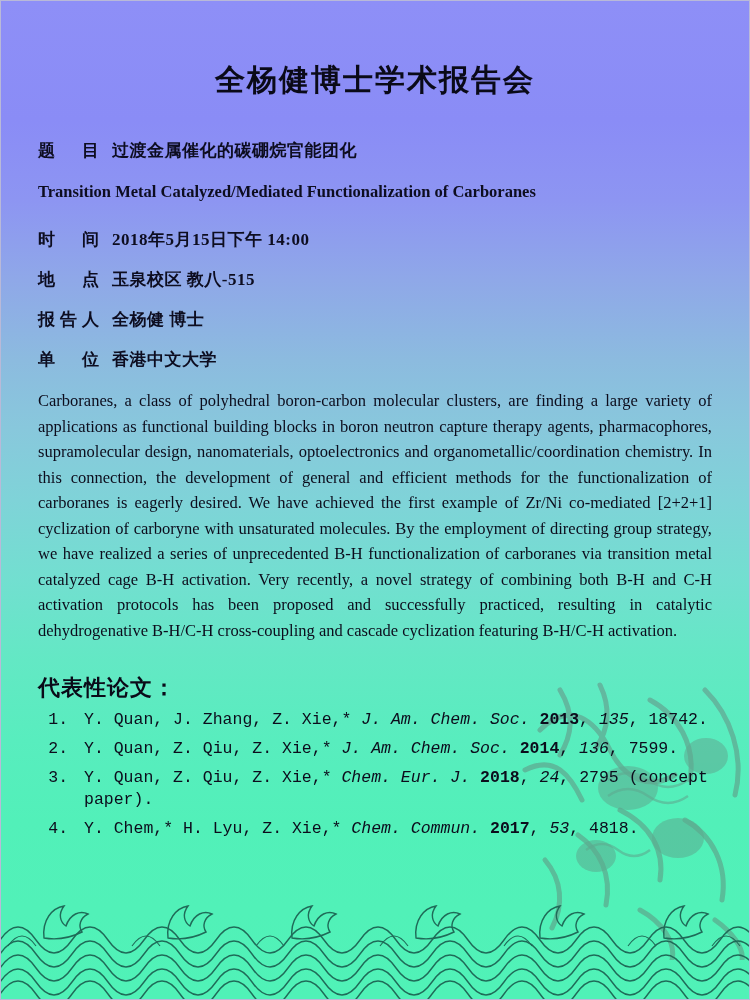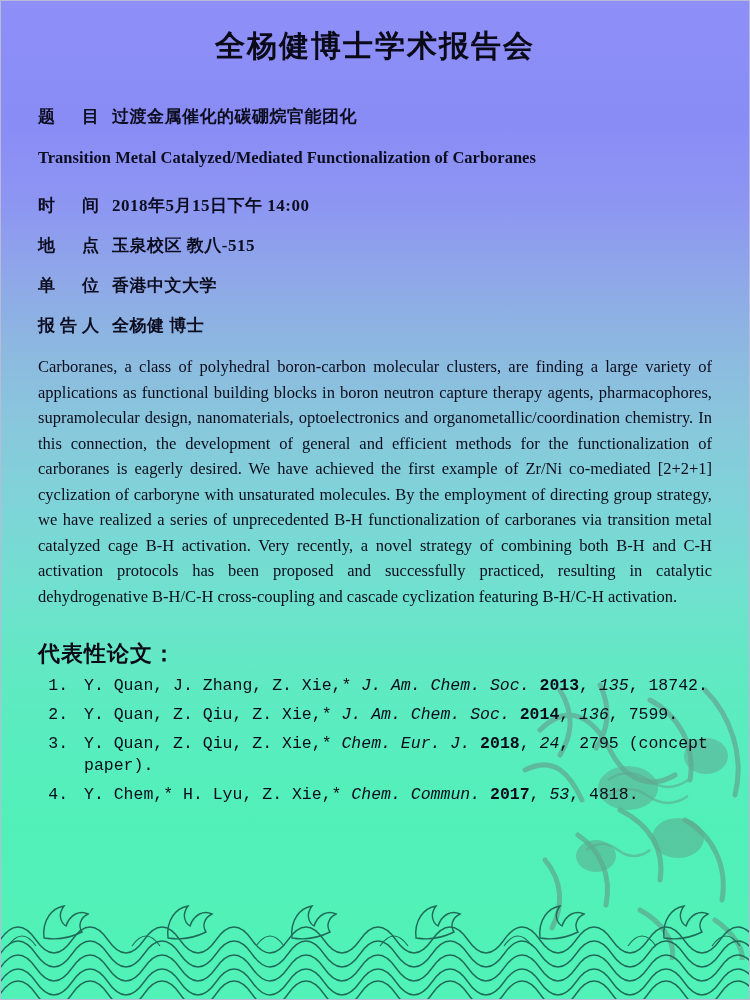--- a/index.html
+++ b/index.html
@@ -69,22 +69,22 @@
     padding: 0;
   }
 
   .poster-title {
     text-align: center;
     font-family: "Liberation Sans", "DejaVu Sans", sans-serif;
     font-weight: bold;
     font-size: 30px;
     letter-spacing: 2px;
     color: #0a0a18;
-    margin: 2px;
-    padding-top: 24px;
+    margin: 16px;
+    padding-top: 44px;
   }
 
   .info-block {
     margin-top: 38px;
     padding-left: 38px;
   }
   .info-row {
     font-family: "Liberation Serif", "DejaVu Serif", serif;
     font-weight: bold;
     font-size: 17px;
@@ -233,25 +233,25 @@
 
       <div class="info-row">
         <span class="info-label">时　间</span><span class="info-value">2018年5月15日下午 14:00</span>
       </div>
 
       <div class="info-row">
         <span class="info-label">地　点</span><span class="info-value">玉泉校区 教八-515</span>
       </div>
 
       <div class="info-row">
+        <span class="info-label">报告人</span><span class="info-value">全杨健 博士</span>
+      </div>
+
+      <div class="info-row">
         <span class="info-label">单　位</span><span class="info-value">香港中文大学</span>
-      </div>
-
-      <div class="info-row">
-        <span class="info-label">报告人</span><span class="info-value">全杨健 博士</span>
       </div>
 
     </div>
 
 
     <div class="abstract-body">Carboranes, a class of polyhedral boron-carbon molecular clusters, are finding a large variety of applications as functional building blocks in boron neutron capture therapy agents, pharmacophores, supramolecular design, nanomaterials, optoelectronics and organometallic/coordination chemistry. In this connection, the development of general and efficient methods for the functionalization of carboranes is eagerly desired. We have achieved the first example of Zr/Ni co-mediated [2+2+1] cyclization of carboryne with unsaturated molecules. By the employment of directing group strategy, we have realized a series of unprecedented B-H functionalization of carboranes via transition metal catalyzed cage B-H activation. Very recently, a novel strategy of combining both B-H and C-H activation protocols has been proposed and successfully practiced, resulting in catalytic dehydrogenative B-H/C-H cross-coupling and cascade cyclization featuring B-H/C-H activation.</div>
 
     <div class="section-head pubs-head">代表性论文：</div>
 
     <ol class="pub-list">

